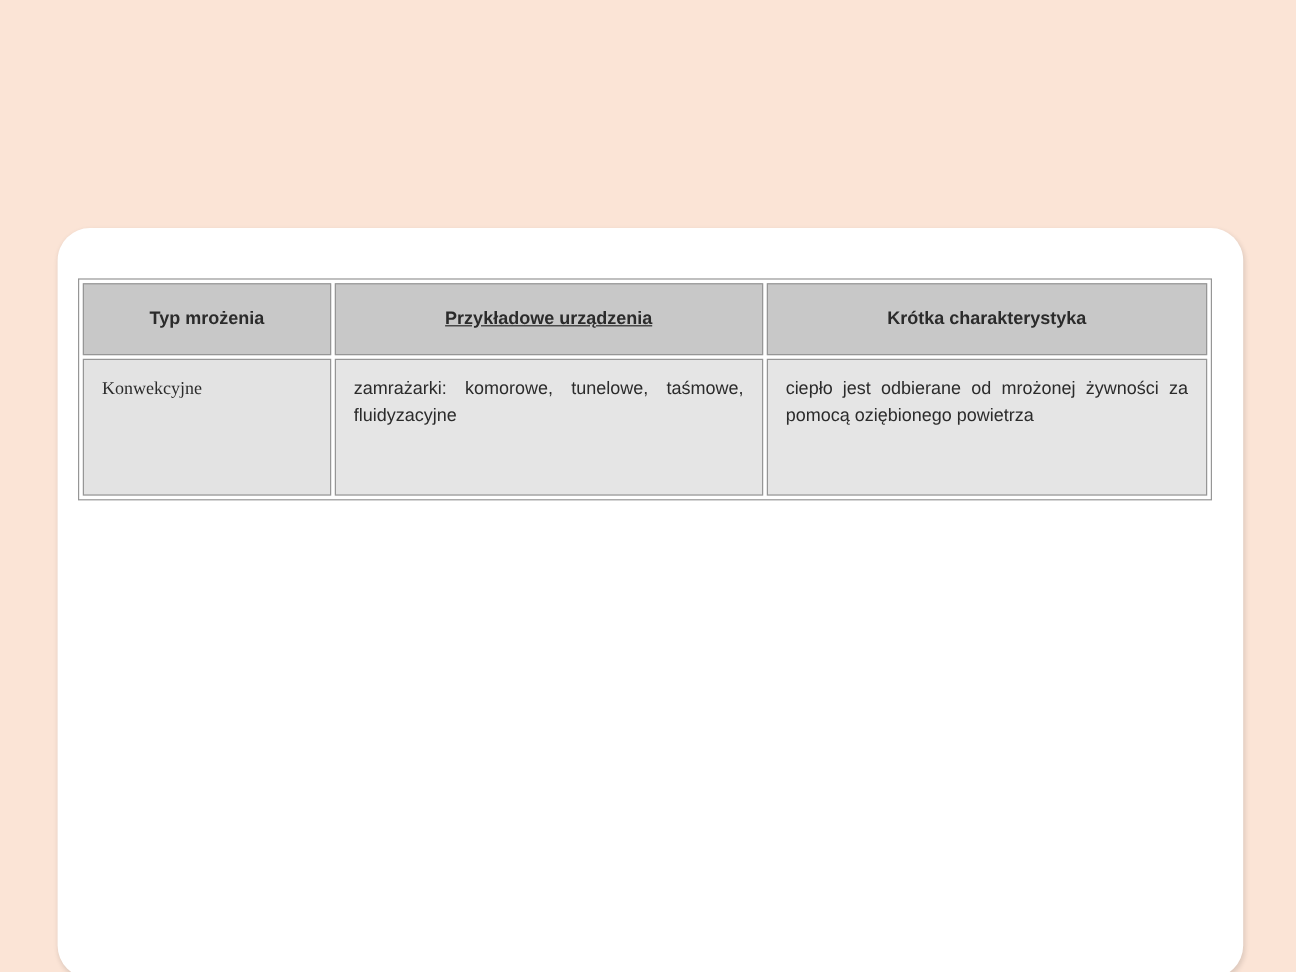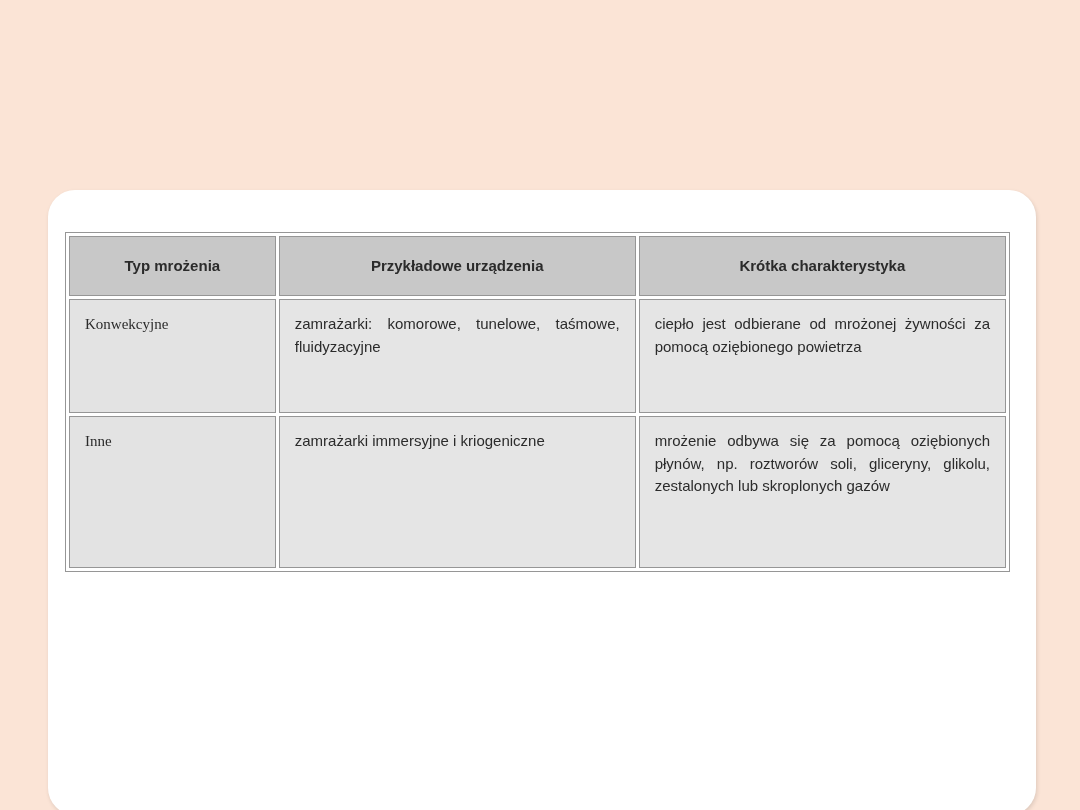--- a/index.html
+++ b/index.html
@@ -56,21 +56,21 @@
   }
   .freeze-table td.rowlabel{
     background:var(--rowlabel-bg);
     text-align:left;
     font-family:Liberation Serif, serif;
   }
   .freeze-table td.justified{
     text-align:justify;
   }
   .col-type{width:196px;}
-  .col-devices{width:358px;}
+  .col-devices{width:358px;text-decoration:underline;}
   .col-desc{width:368px;margin-left:20px;}
   tr.r1 td{height:86px;}
   tr.r2 td{height:84px;}
   tr.r3 td{height:124px;}
 </style>
 </head>
 <body>
 
 <div class="card">
   <table class="freeze-table">
@@ -80,20 +80,15 @@
         <th class="col-devices">Przykładowe urządzenia</th>
         <th class="col-desc">Krótka charakterystyka</th>
       </tr>
     </thead>
     <tbody>
       <tr class="r1">
         <td class="rowlabel">Konwekcyjne</td>
         <td class="justified">zamrażarki: komorowe, tunelowe, taśmowe, fluidyzacyjne</td>
         <td class="justified">ciepło jest odbierane od mrożonej żywności za pomocą oziębionego powietrza</td>
       </tr>
-      <tr class="r3">
-        <td class="rowlabel">Inne</td>
-        <td class="justified">zamrażarki immersyjne i kriogeniczne</td>
-        <td class="justified">mrożenie odbywa się za pomocą oziębionych płynów, np. roztworów soli, gliceryny, glikolu, zestalonych lub skroplonych gazów</td>
-      </tr>
     </tbody>
   </table>
 </div>
 
 </body></html>

